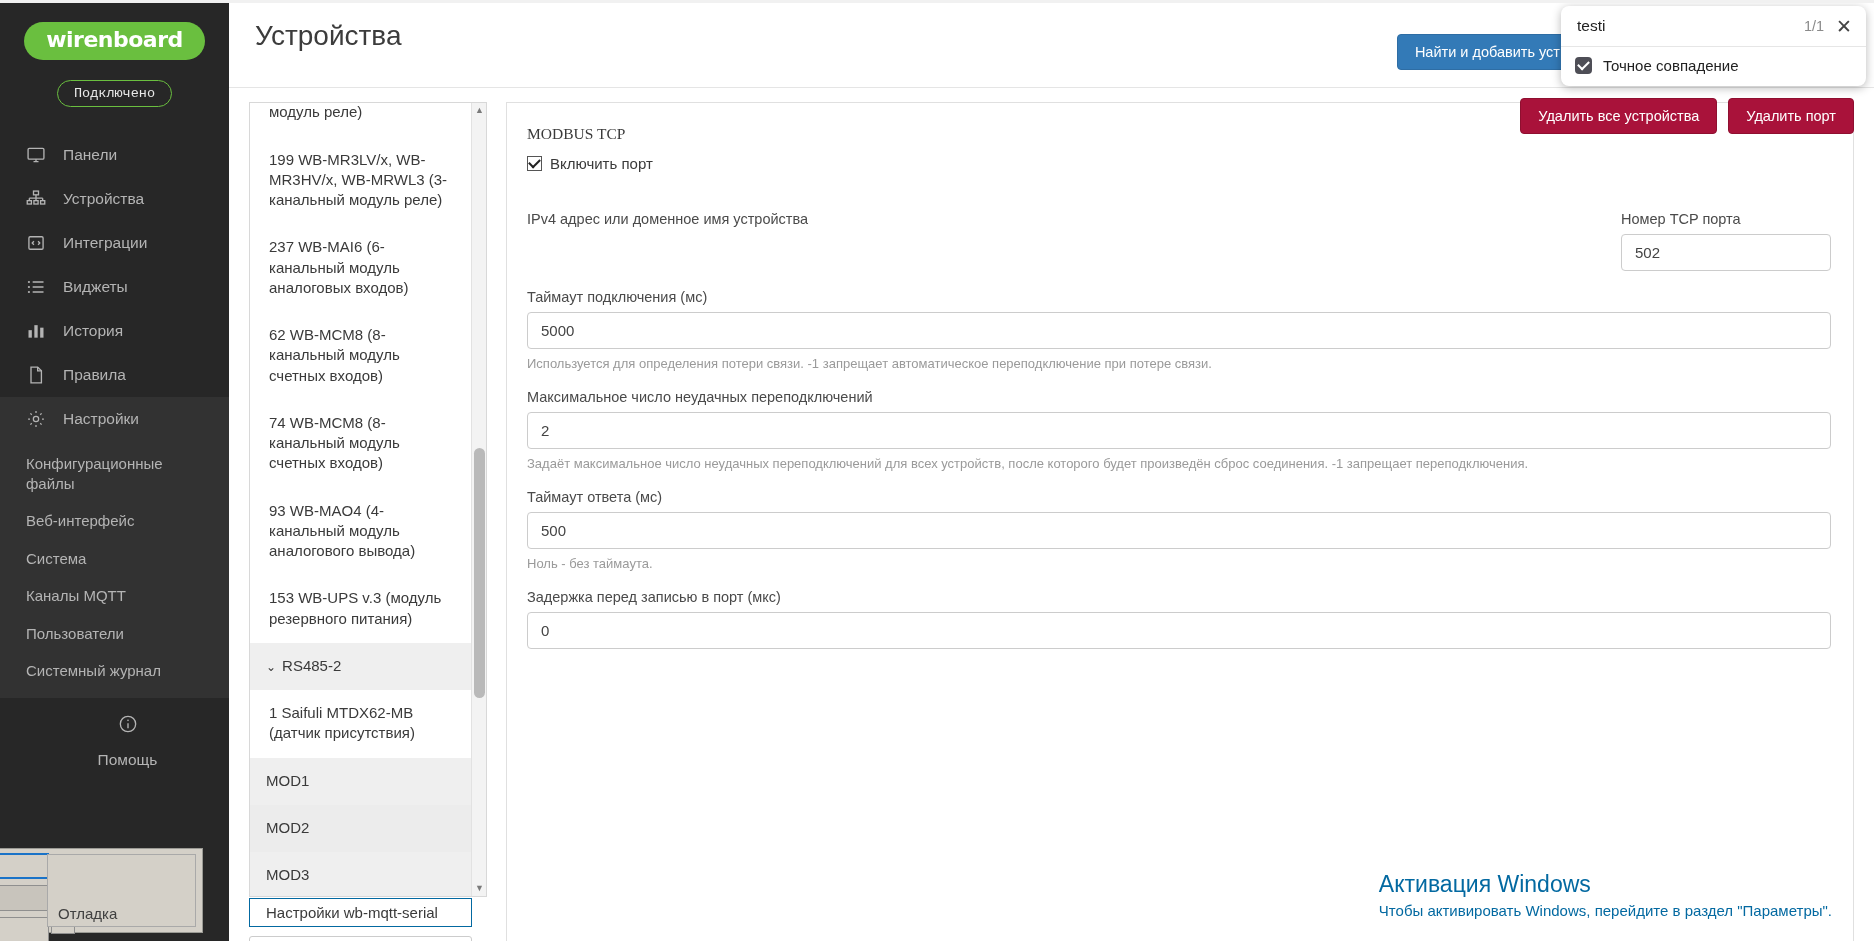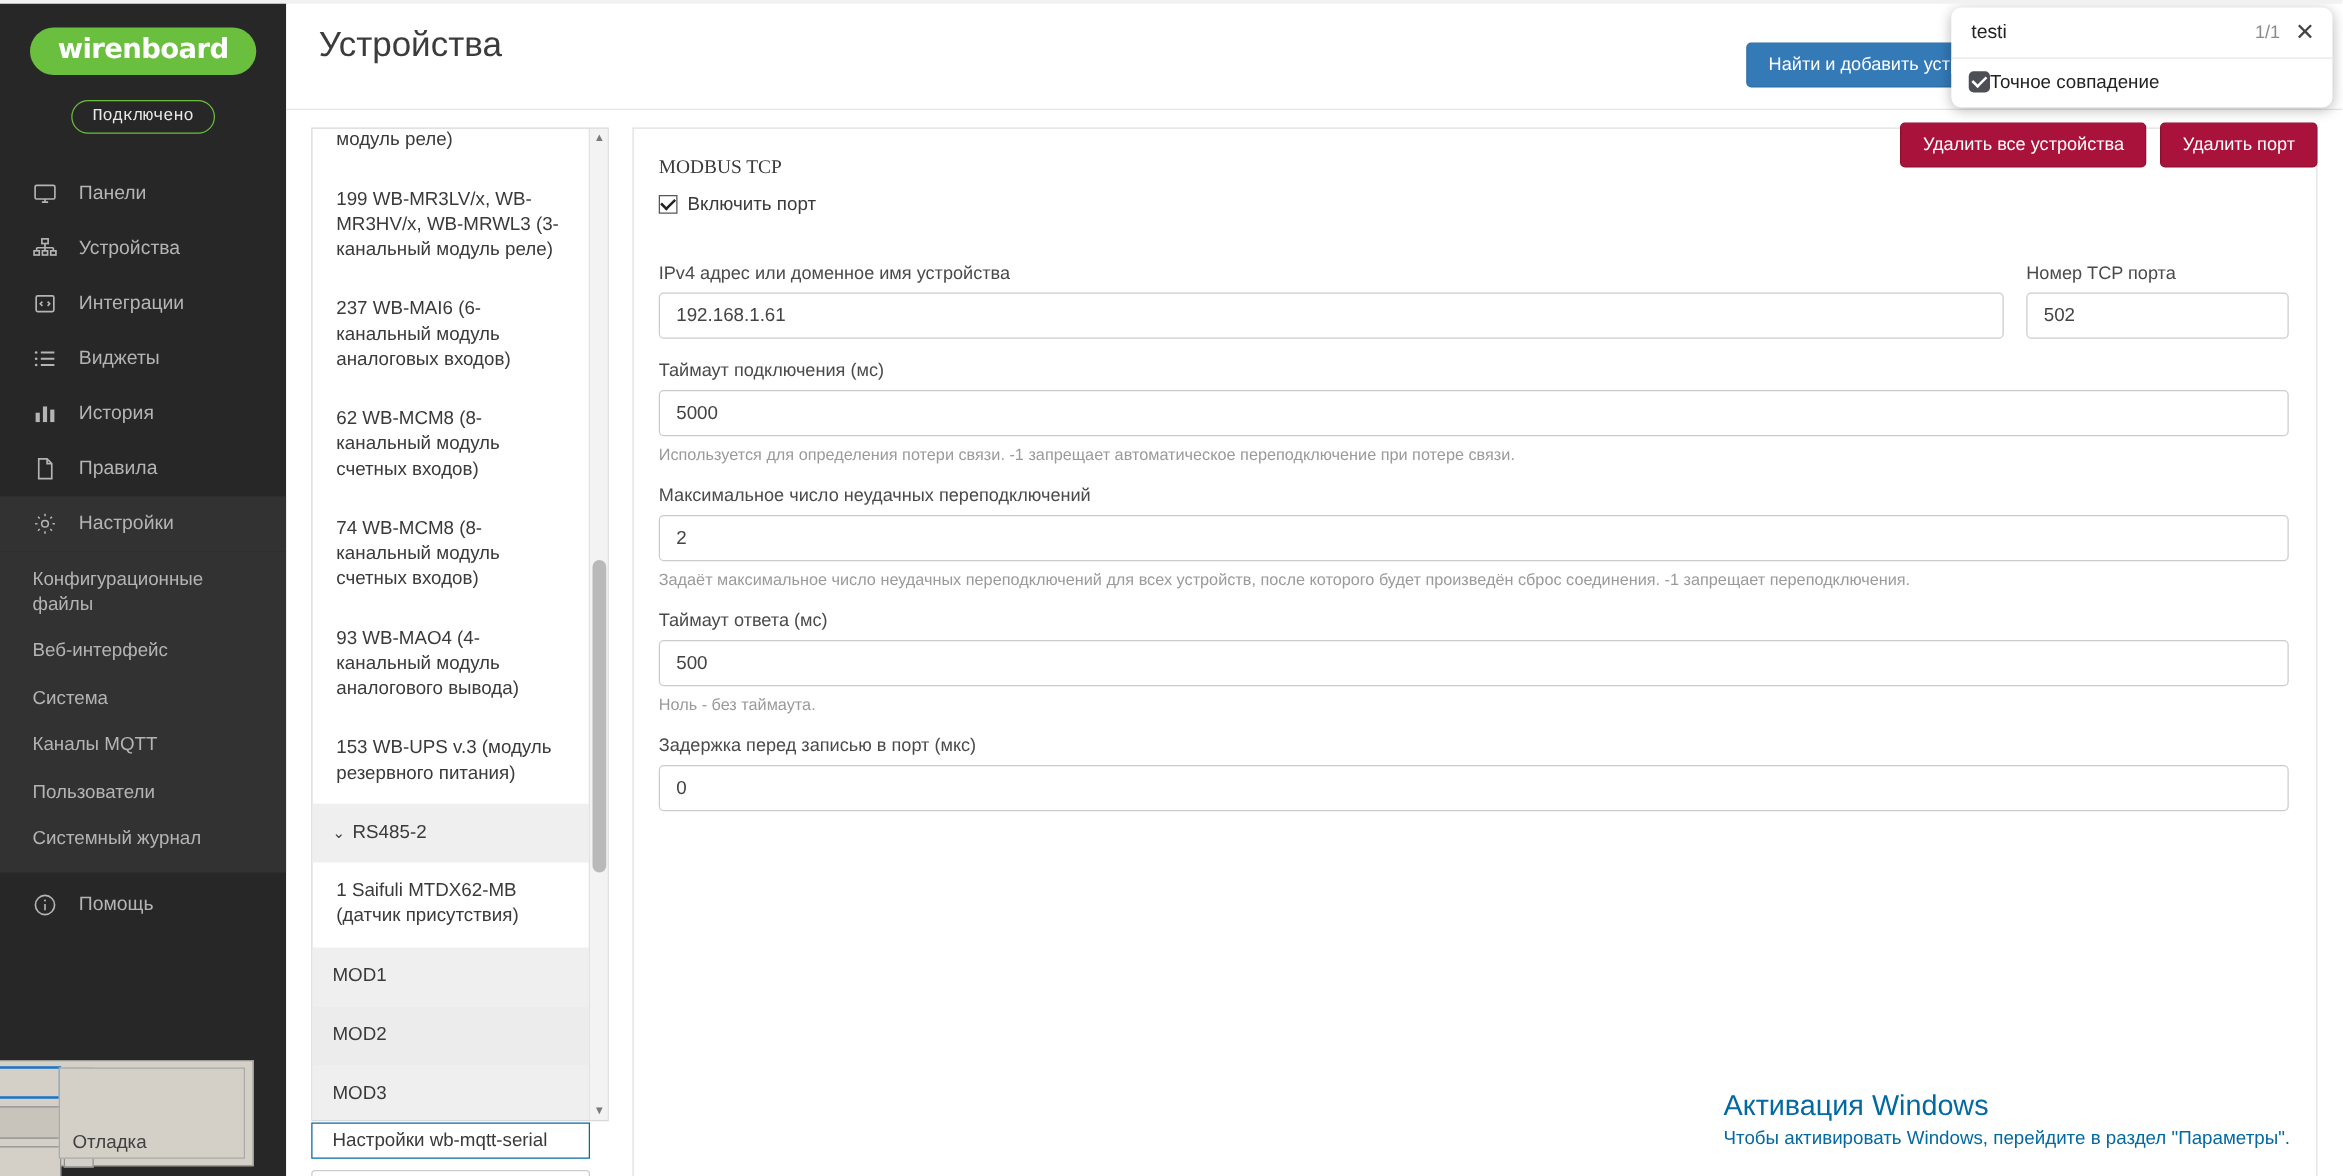--- a/index.html
+++ b/index.html
@@ -40,21 +40,21 @@
     cursor:pointer;
   }
   .nav-item.active { background:#323232; }
   .nav-icon { width:20px; height:20px; display:inline-block; color:#b4b4b4; flex:0 0 20px; }
   .nav-icon svg { display:block; }
   .subnav { background:#323232; padding:4px 0 8px 0; }
   .subnav-item {
     padding:9px 26px 9px 26px; font-size:15px; color:#b4b4b4; cursor:pointer;
     line-height:1.3;
   }
-  .nav-bottom { margin-top:4px; }
+  .nav-bottom { margin-top:4px;flex-direction:column; }
 
   
   .debug-overlay {
     position:absolute; left:-12px; bottom:8px; width:215px; height:85px;
     background:#d4d0c8; border:1px solid #9a9a94;
   }
   .debug-inner {
     position:absolute; left:58px; top:5px; right:6px; bottom:5px;
     background:#d4d0c8; border:1px solid #a9a9a9;
   }
@@ -163,21 +163,21 @@
   .findbar {
     position:absolute; right:8px; top:6px; width:305px; background:#fff;
     border-radius:8px; box-shadow:0 2px 10px rgba(0,0,0,.28); z-index:50;
     padding:0; overflow:hidden;
   }
   .fb-row1 { display:flex; align-items:center; padding:10px 12px 10px 14px; gap:10px; }
   .fb-input { flex:1 1 auto; border:none; outline:none; font-size:15.5px; color:#222; font-family:"Liberation Sans", sans-serif; background:transparent; }
   .fb-count { font-size:14.5px; color:#8a8a8a; }
   .fb-close { font-size:19px; color:#444; cursor:pointer; line-height:1; padding:0 2px; }
   .fb-div { border-top:1px solid #e6e6e6; }
-  .fb-row2 { display:flex; align-items:center; padding:10px 14px 12px 14px; }
+  .fb-row2 { display:flex; align-items:center; gap:11px; padding:10px 14px 12px 14px; }
   .fb-chk {
     width:17px; height:17px; border-radius:4px; background:#4e4e56;
     display:flex; align-items:center; justify-content:center; flex:0 0 17px;
   }
   .fb-chk::after { content:""; width:9px; height:5px; border-left:2px solid #fff; border-bottom:2px solid #fff; transform:rotate(-45deg) translate(1px,-1px); }
   .fb-label { font-size:15px; color:#222; }
 
   
   .topstrip { position:absolute; left:0; top:0; width:1874px; height:3px; background:#f1f1f1; z-index:60; }
 </style>
@@ -365,21 +365,20 @@
       <div class="form-title">MODBUS TCP</div>
 
       <div class="chk-row">
         <span class="chk checked"></span>
         <span class="chk-label">Включить порт</span>
       </div>
 
       <div class="field-row">
         <div class="field grow">
           <div class="field-label">IPv4 адрес или доменное имя устройства</div>
-          <input class="field-input" value="192.168.1.61" style="">
         </div>
         <div class="field port">
           <div class="field-label">Номер TCP порта</div>
           <input class="field-input" value="502" style="">
         </div>
       </div>
 
       <div class="field">
         <div class="field-label">Таймаут подключения (мс)</div>
         <input class="field-input" value="5000" style="">

